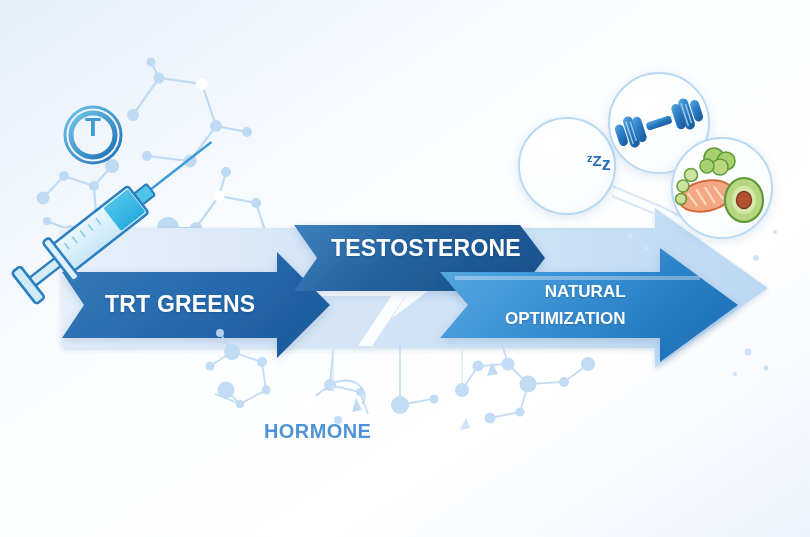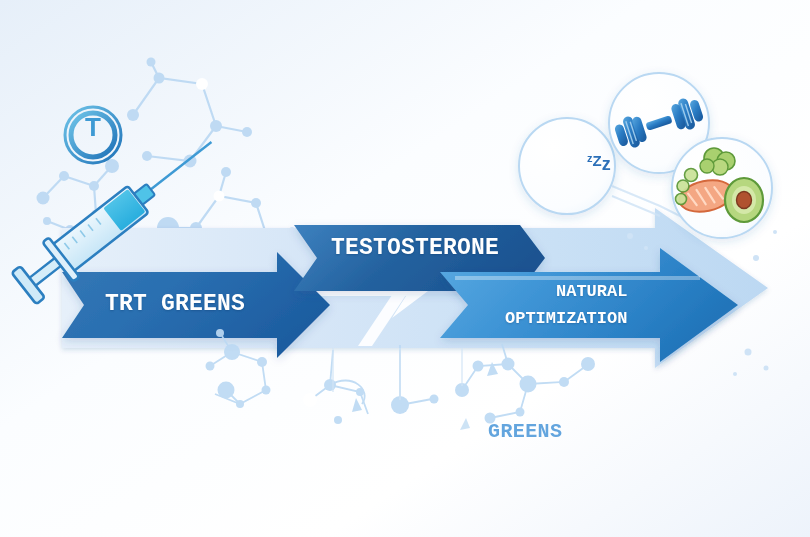--- a/index.html
+++ b/index.html
@@ -26,21 +26,21 @@
   #vec {
     position: absolute;
     left: 0;
     top: 0;
     width: 810px;
     height: 537px;
     display: block;
   }
   .lbl {
     position: absolute;
-    font-family: Liberation Mono, monospace;
+    font-family: Liberation Sans, sans-serif;
     font-weight: bold;
     white-space: nowrap;
     pointer-events: none;
     -webkit-font-smoothing: antialiased;
   }
   #trt-label {
     left: 105px;
     top: 291px;
     font-size: 23px;
     letter-spacing: 0.2px;
@@ -422,22 +422,22 @@
 
   <div class="lbl" id="trt-label">TRT GREENS</div>
 
   <div class="lbl" id="testo-label">TESTOSTERONE</div>
 
   <div class="lbl" id="nat-label">
     <span class="l1">NATURAL</span>
     <span class="l2">OPTIMIZATION</span>
   </div>
 
-
-  <div class="lbl" id="greens-label">GREENS</div>
+  <div class="lbl" id="hormone-label">HORMONE</div>
+
 
   <div id="t-badge-letter">T</div>
 
   <div id="zzz-text">
     <span class="z1">z</span><span class="z2">Z</span><span class="z3">z</span>
   </div>
 
 </div>
 
 </body></html>

